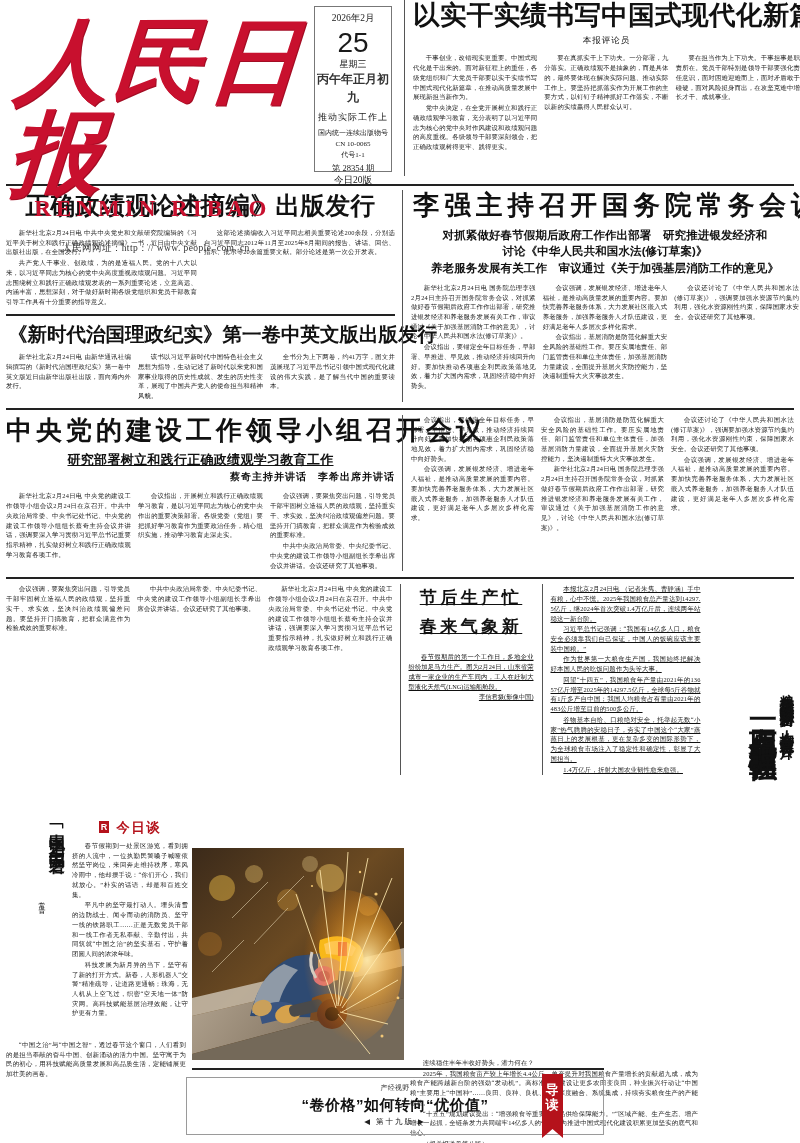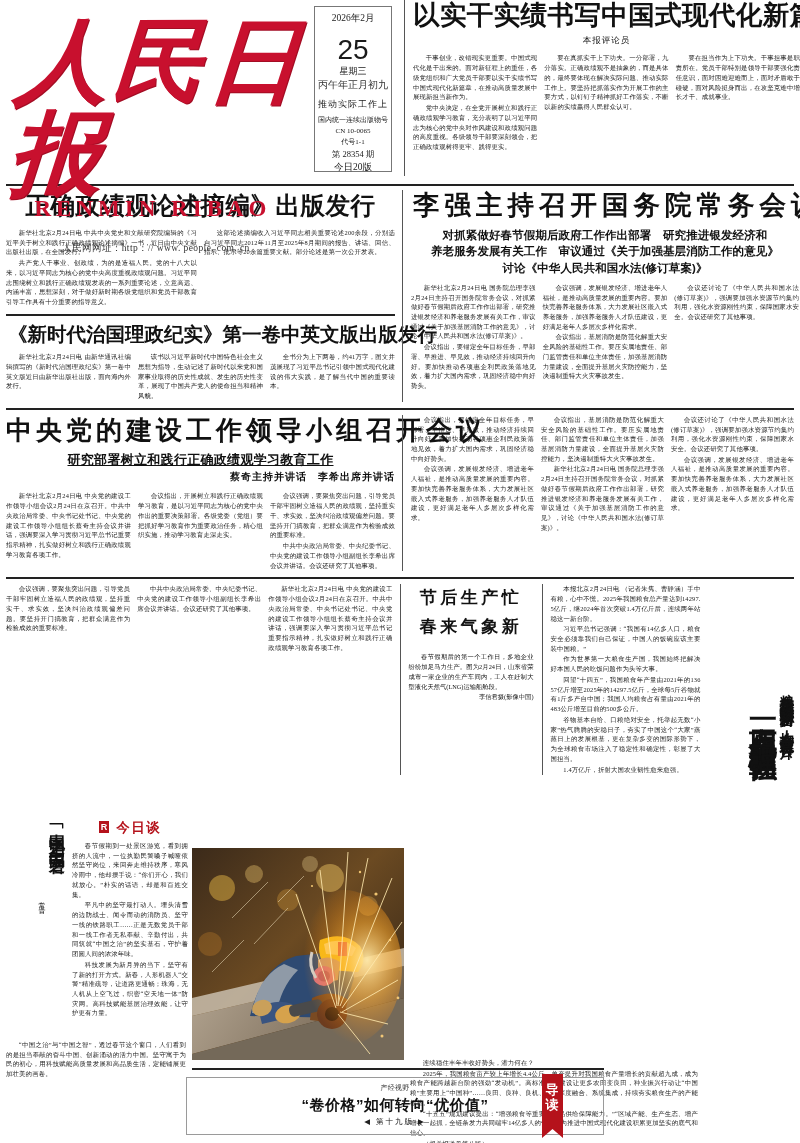--- a/index.html
+++ b/index.html
@@ -48,24 +48,24 @@
     position: absolute;
     left: 308px; top: 6px;
     width: 78px; height: 166px;
     border: 1.6px solid #777;
     padding: 5px 2px;
     text-align: center;
     font-size: 8.5px;
     line-height: 1.45;
     color: #1a1a1a;
   }
-  .datebox .ym { font-size: 9.5px; margin-bottom: 9px; }
+  .datebox .ym { font-size: 9.5px; margin-bottom: 2px; }
   .datebox .day { font-size: 28px; line-height: 1.05; font-family: "Liberation Sans", sans-serif; }
   .datebox .dow { font-size: 9px; margin-top: 1px; }
-  .datebox .lunar { font-size: 10px; color: #333; }
+  .datebox .lunar { font-size: 12px; color: #333; font-weight: bold; }
   .datebox .pub { font-size: 9px; letter-spacing: 1px; margin: 5px 0 4px; }
   .datebox .meta { font-size: 7px; line-height: 1.6; }
   .datebox .issue { font-size: 8.5px; }
   .datebox .pages { font-size: 9.5px; }
 
   
   .toplead {
     position: absolute; left: 398px; top: 0; width: 396px; height: 176px;
     border-left: 1.2px solid #555;
     padding-left: 8px;
@@ -309,22 +309,22 @@
         </div>
       </div>
     </div>
 
     <div class="vdiv"></div>
 
     <div class="right-pane">
       <div class="hl-block">
         <div class="hl-liqiang">李强主持召开国务院常务会议</div>
         <div class="sub-liqiang" style="margin-top:5px;">对抓紧做好春节假期后政府工作作出部署　研究推进银发经济和</div>
+        <div class="sub-liqiang l3">讨论《中华人民共和国水法(修订草案)》</div>
         <div class="sub-liqiang">养老服务发展有关工作　审议通过《关于加强基层消防工作的意见》</div>
-        <div class="sub-liqiang l3">讨论《中华人民共和国水法(修订草案)》</div>
       </div>
 
       <div class="cols" style="margin-top:6px;">
         <div class="col body-txt">
           <p>新华社北京2月24日电 国务院总理李强2月24日主持召开国务院常务会议，对抓紧做好春节假期后政府工作作出部署，研究推进银发经济和养老服务发展有关工作，审议通过《关于加强基层消防工作的意见》，讨论《中华人民共和国水法(修订草案)》。</p>
           <p>会议指出，要锚定全年目标任务，早部署、早推进、早见效，推动经济持续回升向好。要加快推动各项惠企利民政策落地见效，着力扩大国内需求，巩固经济稳中向好势头。</p>
         </div>
         <div class="col body-txt">
           <p>会议强调，发展银发经济、增进老年人福祉，是推动高质量发展的重要内容。要加快完善养老服务体系，大力发展社区嵌入式养老服务，加强养老服务人才队伍建设，更好满足老年人多层次多样化需求。</p>
           <p>会议指出，基层消防是防范化解重大安全风险的基础性工作。要压实属地责任、部门监管责任和单位主体责任，加强基层消防力量建设，全面提升基层火灾防控能力，坚决遏制重特大火灾事故发生。</p>
@@ -389,21 +389,21 @@
           <p>中共中央政治局常委、中央纪委书记、中央党的建设工作领导小组副组长李希出席会议并讲话。会议还研究了其他事项。</p>
         </div>
         <div class="col body-txt">
           <p>新华社北京2月24日电 中央党的建设工作领导小组会议2月24日在京召开。中共中央政治局常委、中央书记处书记、中央党的建设工作领导小组组长蔡奇主持会议并讲话，强调要深入学习贯彻习近平总书记重要指示精神，扎实做好树立和践行正确政绩观学习教育各项工作。</p>
         </div>
       </div>
     </div>
 
     <div class="vdiv"></div>
 
-    <div class="right-pane" style="display:flex;gap:8px;">
+    <div class="right-pane" style="display:flex;gap:8px;text-decoration:underline;">
       <div style="width:125px;">
         <div class="photo-hl">节后生产忙</div>
         <div class="photo-hl">春来气象新</div>
         <div class="cap-txt" style="margin-top:10px;">
           <p>春节假期后的第一个工作日，多地企业纷纷加足马力生产。图为2月24日，山东省荣成市一家企业的生产车间内，工人在赶制大型液化天然气(LNG)运输船舱段。</p>
         </div>
         <div class="cap-credit">李信君摄(影像中国)</div>
       </div>
       <div style="border-left:1.2px solid #555;"></div>
       <div style="width:150px;">

